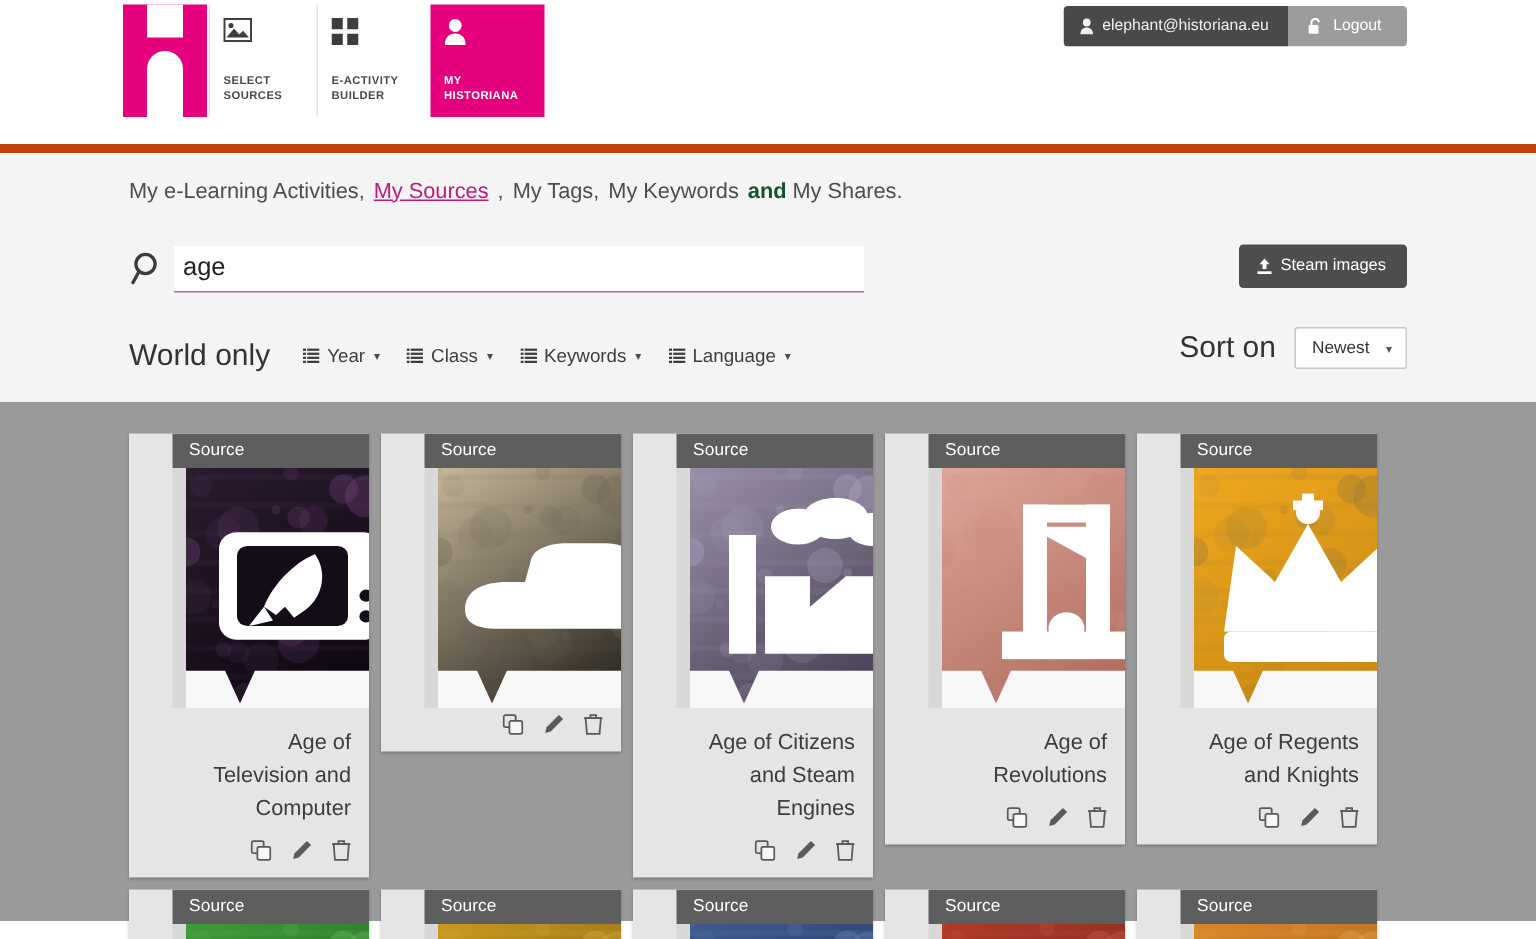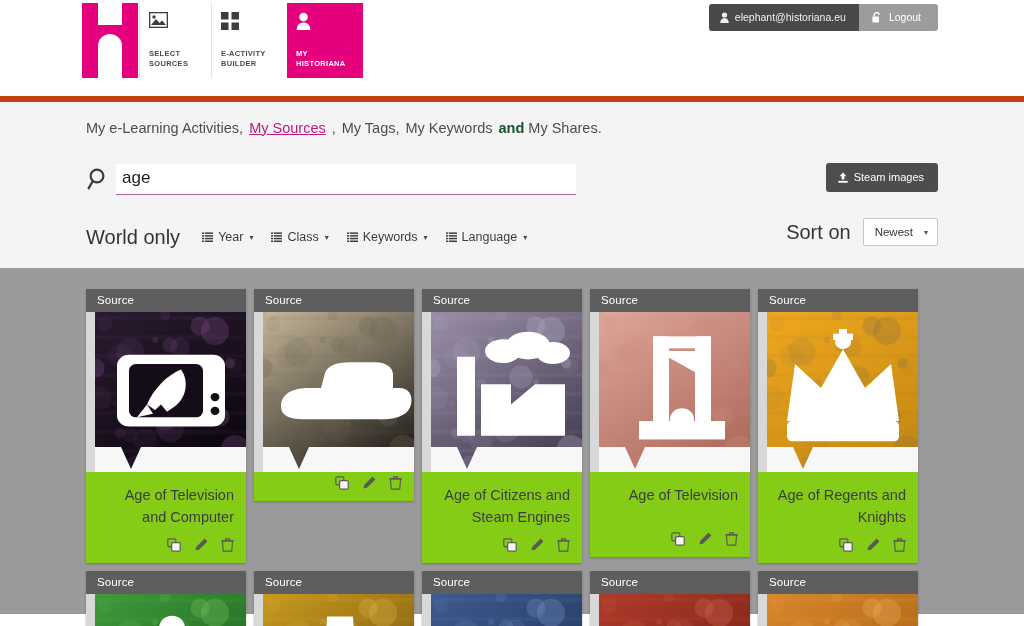--- a/index.html
+++ b/index.html
@@ -153,23 +153,23 @@
     background: #9a9a9a;
     padding: 21px 86px 0 86px;
     height: 346px;
   }
   .grid {
     display: flex; flex-wrap: wrap;
     gap: 8px 8px;
     align-items: flex-start;
   }
   .card {
-    width: 160px; background: #84cc16;
+    width: 160px; background: #e5e5e5;
     box-shadow: 0 1px 2px rgba(0,0,0,0.25);
-    overflow: hidden; flex: 0 0 160px;
+    overflow: hidden; flex: 0 0 160px; padding-left: 29px;
   }
   .card-head {
     background: #5e5e5e; color: #ffffff;
     font-size: 11.5px; padding: 5px 0 6px 11px;
     letter-spacing: .1px;
   }
   .card-media {
     position: relative; width: 160px; height: 160px;
     background: #d8d8d8; overflow: hidden;
   }
@@ -719,21 +719,21 @@
      <path d="M58 36 L108 36 L108 66 Z" fill="#fff"></path>
      <rect x="40" y="112" width="86" height="20" fill="#fff"></rect>
      <circle cx="83" cy="110" r="12" fill="#fff"></circle>
               </g>
   </svg>
         <svg class="tail" viewBox="0 0 151 26" preserveAspectRatio="none">
     <path d="M0 0 L0 26 L151 26 L151 0 L46 0 L36 22 L26 0 Z" fill="#f7f7f7"></path>
   </svg>
      </div>
      <div class="card-body">
-        <div class="card-title">Age of Television</div>
+        <div class="card-title">Age of Revolutions</div>
      </div>
      <div class="card-actions">
         <span class="act">
               <svg width="14" height="14" viewBox="0 0 14 14" fill="none" stroke="currentColor" stroke-width="1.2">
   <rect x="0.8" y="0.8" width="8" height="8" rx="1.2"></rect>
   <rect x="4.6" y="4.6" width="8.6" height="8.6" rx="1.2" fill="#f7f7f7"></rect>
               </svg>
             </span>
         <span class="act">
               <svg width="14" height="14" viewBox="0 0 14 14" fill="currentColor">

